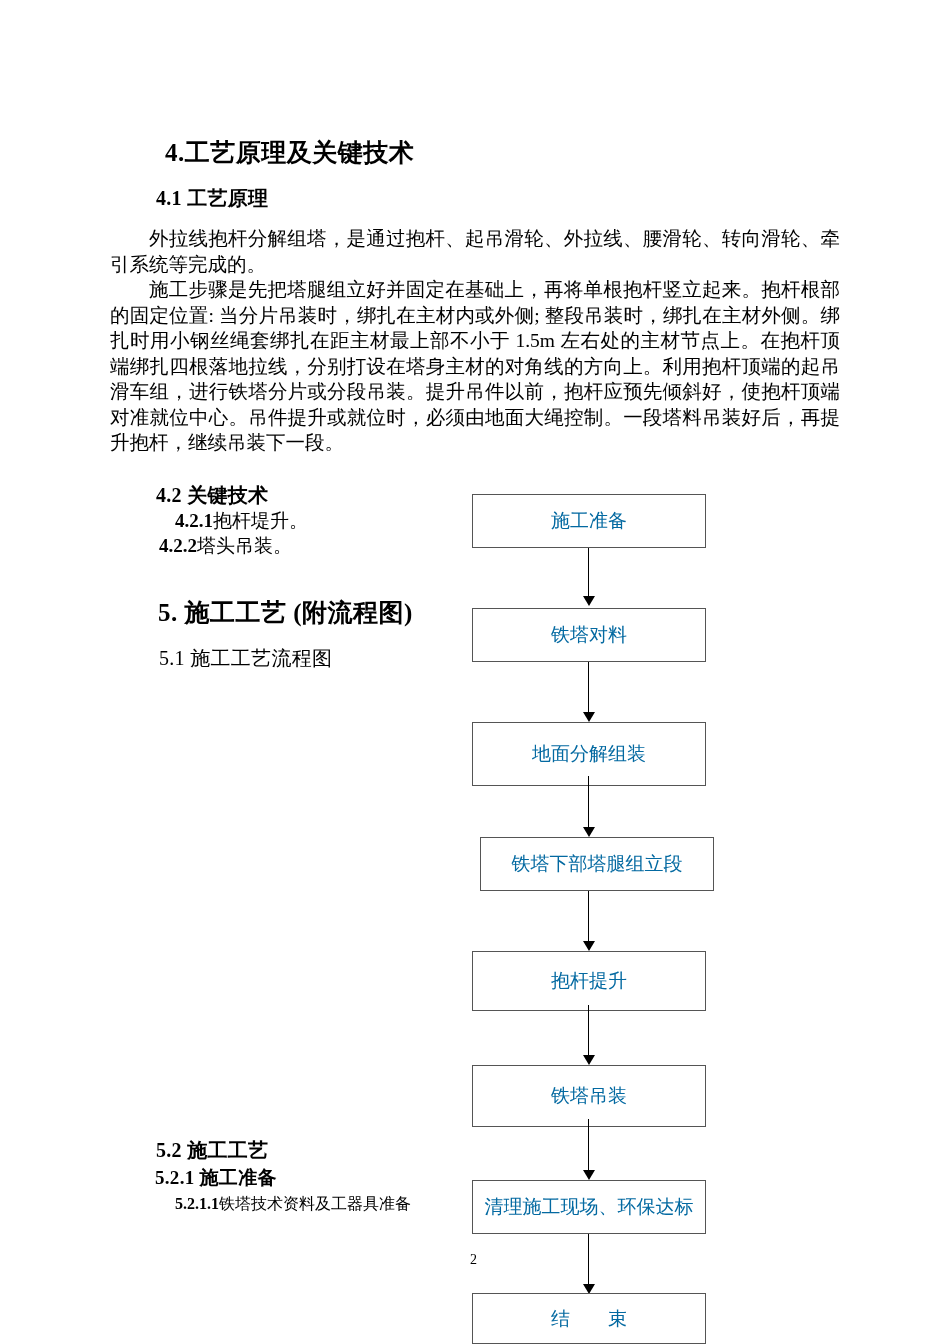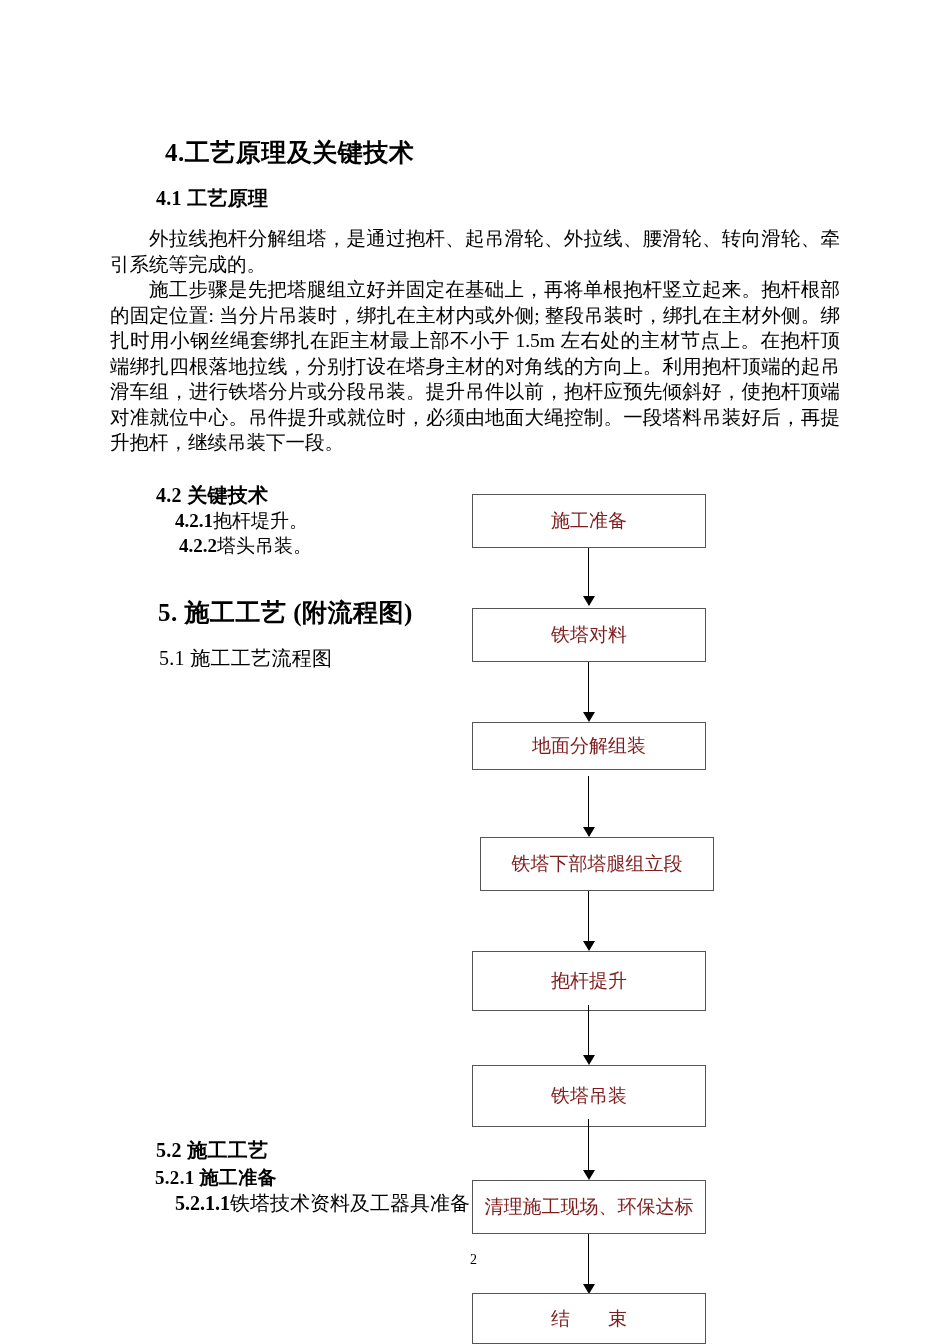--- a/index.html
+++ b/index.html
@@ -98,21 +98,21 @@
   }
   .fbox {
     position: absolute;
     border: 1px solid #555555;
     background: transparent;
     display: flex;
     align-items: center;
     justify-content: center;
     font-size: 19px;
     font-family: "Liberation Serif", "DejaVu Serif", serif;
-    color: #7f1d1d;
+    color: #0369a1;
     box-sizing: border-box;
     pointer-events: auto;
   }
   .connector {
     position: absolute;
     width: 0;
     border-left: 1.6px solid #000;
     pointer-events: auto;
   }
   .arrowhead {
@@ -159,21 +159,21 @@
   <div class="abs" style="left:110px; top:481px; width:420px;">
     <div class="h2">4.2 关键技术</div>
   </div>
 
   <div class="abs" style="left:110px; top:508px; width:420px;">
     <div class="sub-line">
       <span class="num-bold">4.2.1</span><span class="plain-cn">抱杆堤升。</span>
     </div>
   </div>
 
-  <div class="abs" style="left:114px; top:533px; width:420px;">
+  <div class="abs" style="left:94px; top:533px; width:420px;">
     <div class="sub-line">
       <span class="num-bold">4.2.2</span><span class="plain-cn">塔头吊装。</span>
     </div>
   </div>
 
   <div class="abs" style="left:110px; top:596px; width:430px;">
     <div class="h1" style="padding-left:48px;">5. 施工工艺 (附流程图)</div>
   </div>
 
   <div class="abs" style="left:110px; top:644px; width:430px;">
@@ -182,36 +182,36 @@
 
   <div class="abs" style="left:110px; top:1136px; width:430px;">
     <div class="h2">5.2 施工工艺</div>
   </div>
 
   <div class="abs" style="left:110px; top:1165px; width:430px;">
     <div class="h3">5.2.1 施工准备</div>
   </div>
 
   <div class="abs" style="left:110px; top:1191px; width:560px;">
-    <div class="sub-line" style="font-size:20px;">
+    <div class="sub-line" style="font-size:16px;">
       <span class="num-bold">5.2.1.1</span><span class="plain-cn">铁塔技术资料及工器具准备</span>
     </div>
   </div>
 
   <div class="flow">
 
     <div class="fbox" style="left:472px; top:494px; width:234px; height:54px;">施工准备</div>
     <div class="connector" style="left:588px; top:548px; height:52px;"></div>
     <div class="arrowhead" style="left:583px; top:596px;"></div>
 
     <div class="fbox" style="left:472px; top:608px; width:234px; height:54px;">铁塔对料</div>
     <div class="connector" style="left:588px; top:662px; height:57px;"></div>
     <div class="arrowhead" style="left:583px; top:712px;"></div>
 
-    <div class="fbox" style="left:472px; top:722px; width:234px; height:48px;">地面分解组装</div>
+    <div class="fbox" style="left:472px; top:722px; width:234px; height:64px;">地面分解组装</div>
     <div class="connector" style="left:588px; top:776px; height:58px;"></div>
     <div class="arrowhead" style="left:583px; top:827px;"></div>
 
     <div class="fbox" style="left:480px; top:837px; width:234px; height:54px;">铁塔下部塔腿组立段</div>
     <div class="connector" style="left:588px; top:891px; height:57px;"></div>
     <div class="arrowhead" style="left:583px; top:941px;"></div>
 
     <div class="fbox" style="left:472px; top:951px; width:234px; height:60px;">抱杆提升</div>
     <div class="connector" style="left:588px; top:1005px; height:57px;"></div>
     <div class="arrowhead" style="left:583px; top:1055px;"></div>

